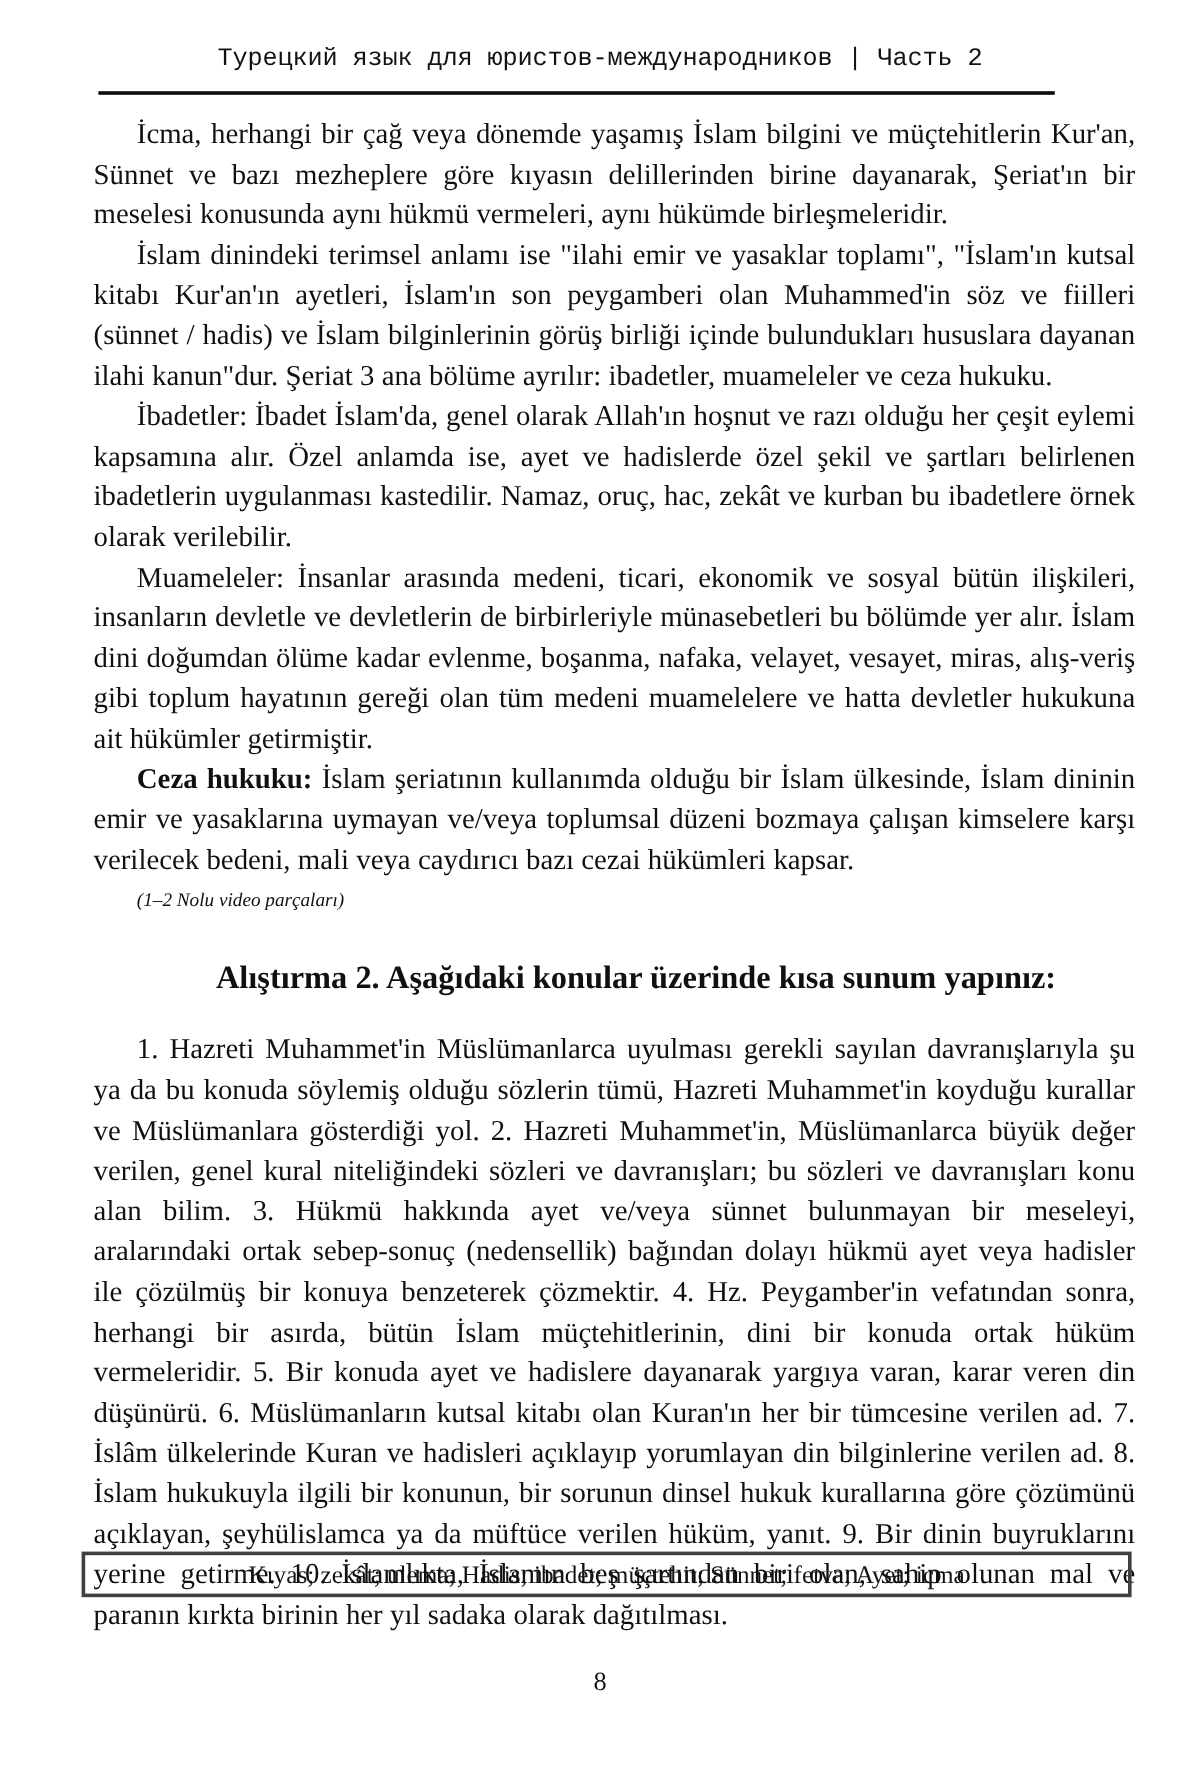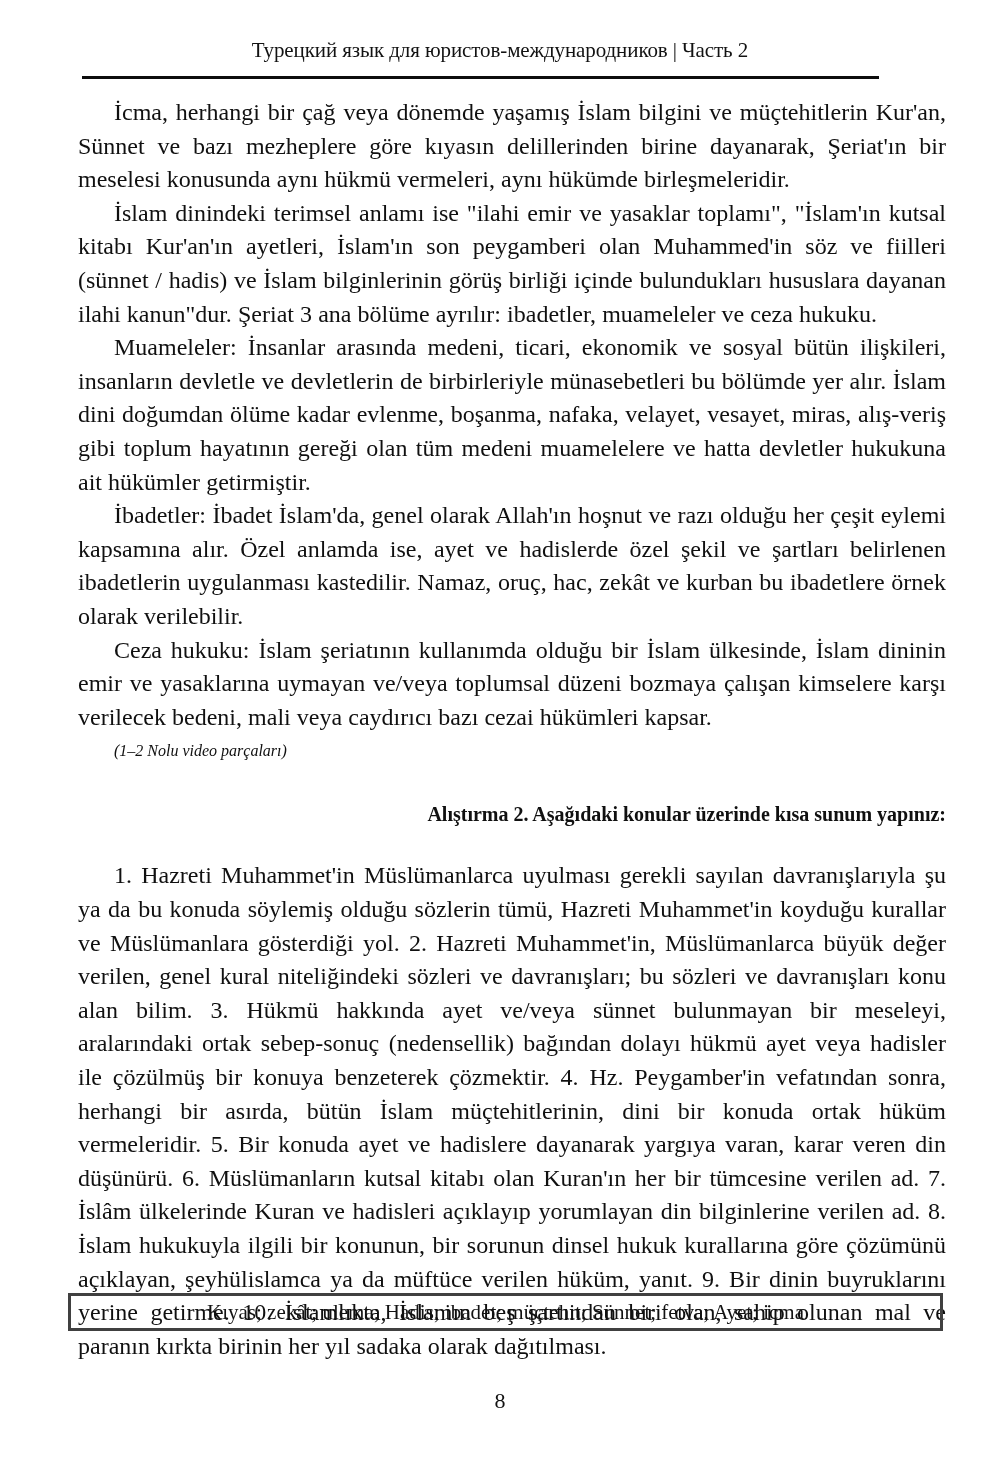--- a/index.html
+++ b/index.html
@@ -18,21 +18,21 @@
     color: #101010;
   }
 
   
   .header {
     position: absolute;
     left: 0;
     top: 38px;
     width: 1000px;
     text-align: center;
-    font-family: Liberation Serif, serif;
+    font-family: Liberation Mono, monospace;
     font-size: 21px;
     letter-spacing: -0.1px;
     color: #121212;
     white-space: nowrap;
   }
   .header-rule {
     position: absolute;
     left: 82px;
     top: 76px;
     width: 797px;
@@ -49,38 +49,38 @@
   }
   p.para {
     margin: 0;
     font-size: 24px;
     line-height: 33.6px;
     text-align: justify;
     text-indent: 36px;
     hyphens: none;
     word-spacing: 0.1px;
   }
-  b.bold { font-weight: normal; }
+  b.bold { font-weight: bold; }
   .italic-line {
     margin: 0;
     font-size: 16px;
     line-height: 33.6px;
     font-style: italic;
     text-indent: 36px;
     text-align: left;
   }
 
   
   .exercise-heading {
     margin: 0;
-    font-size: 20px;
+    font-size: 27px;
     line-height: 33.6px;
     font-weight: bold;
     text-indent: 36px;
-    text-align: right;
+    text-align: center;
   }
   .spacer-lg { height: 30px; }
   .spacer-md { height: 28px; }
 
   
   .answer-box {
     position: absolute;
     left: 68px;
     top: 1293px;
     width: 875px;
@@ -114,22 +114,22 @@
 
 <div class="page">
 
   <div class="header">Турецкий язык для юристов-международников | Часть 2</div>
   <div class="header-rule"></div>
 
   <div class="body-block">
 
     <p class="para">İcma, herhangi bir çağ veya dönemde yaşamış İslam bilgini ve müçtehitlerin Kur'an, Sünnet ve bazı mezheplere göre kıyasın delillerinden birine dayanarak, Şeriat'ın bir meselesi konusunda aynı hükmü vermeleri, aynı hükümde birleşmeleridir.</p>
     <p class="para">İslam dinindeki terimsel anlamı ise "ilahi emir ve yasaklar toplamı", "İslam'ın kutsal kitabı Kur'an'ın ayetleri, İslam'ın son peygamberi olan Muhammed'in söz ve fiilleri (sünnet / hadis) ve İslam bilginlerinin görüş birliği içinde bulundukları hususlara dayanan ilahi kanun"dur. Şeriat 3 ana bölüme ayrılır: ibadetler, muameleler ve ceza hukuku.</p>
+    <p class="para">İbadetler: İbadet İslam'da, genel olarak Allah'ın hoşnut ve razı olduğu her çeşit eylemi kapsamına alır. Özel anlamda ise, ayet ve hadislerde özel şekil ve şartları belirlenen ibadetlerin uygulanması kastedilir. Namaz, oruç, hac, zekât ve kurban bu ibadetlere örnek olarak verilebilir.</p>
     <p class="para">Muameleler: İnsanlar arasında medeni, ticari, ekonomik ve sosyal bütün ilişkileri, insanların devletle ve devletlerin de birbirleriyle münasebetleri bu bölümde yer alır. İslam dini doğumdan ölüme kadar evlenme, boşanma, nafaka, velayet, vesayet, miras, alış-veriş gibi toplum hayatının gereği olan tüm medeni muamelelere ve hatta devletler hukukuna ait hükümler getirmiştir.</p>
-    <p class="para">İbadetler: İbadet İslam'da, genel olarak Allah'ın hoşnut ve razı olduğu her çeşit eylemi kapsamına alır. Özel anlamda ise, ayet ve hadislerde özel şekil ve şartları belirlenen ibadetlerin uygulanması kastedilir. Namaz, oruç, hac, zekât ve kurban bu ibadetlere örnek olarak verilebilir.</p>
 
     <p class="para"><b class="bold">Ceza hukuku:</b><span> İslam şeriatının kullanımda olduğu bir İslam ülkesinde, İslam dininin emir ve yasaklarına uymayan ve/veya toplumsal düzeni bozmaya çalışan kimselere karşı verilecek bedeni, mali veya caydırıcı bazı cezai hükümleri kapsar.</span></p>
 
     <p class="italic-line">(1–2 Nolu video parçaları)</p>
 
     <div class="spacer-lg"></div>
 
     <p class="exercise-heading">Alıştırma 2. Aşağıdaki konular üzerinde kısa sunum yapınız:</p>
 
     <div class="spacer-md"></div>

